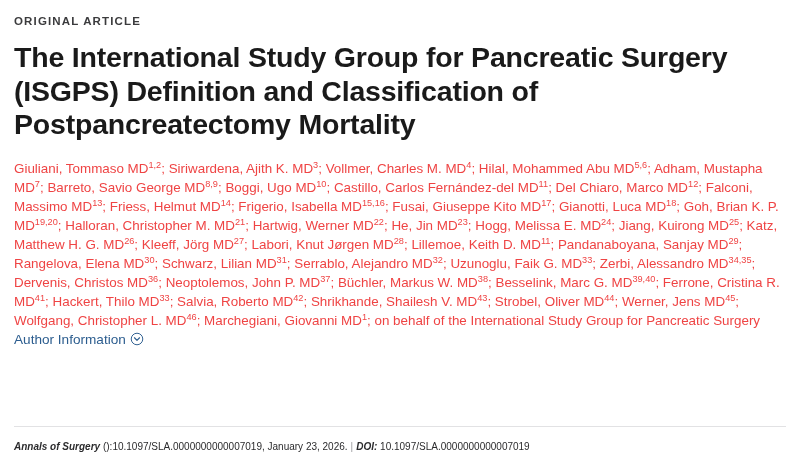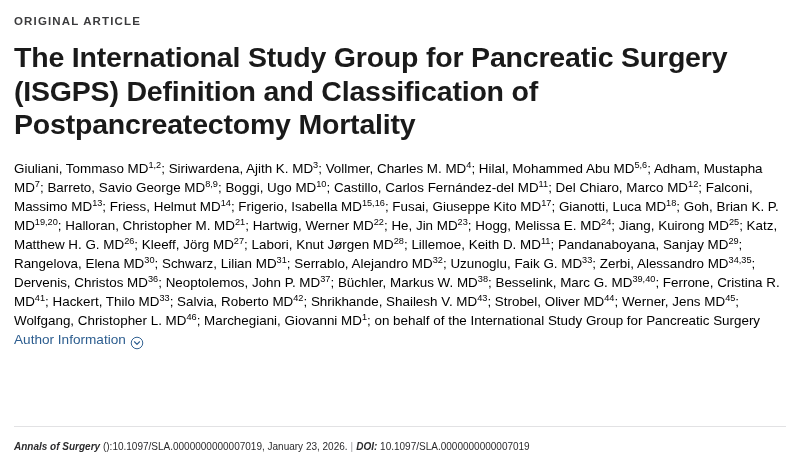--- a/index.html
+++ b/index.html
@@ -36,33 +36,33 @@
     font-weight: 700;
     line-height: 33.5px;
     letter-spacing: -0.2px;
     color: #1a1a1a;
     margin: 12px 0 17px 0;
     max-width: 745px;
   }
   .authors {
     font-size: 13.4px;
     line-height: 19.1px;
-    color: #000000;
+    color: #ef4444;
     margin: 17px 0 0 0;
     max-width: 772px;
     text-align: left;
   }
   .authors sup {
     font-size: 9.2px;
     line-height: 0;
     vertical-align: super;
   }
   .author-info-link {
     display: inline-flex;
-    align-items: flex-end;
+    align-items: flex-start;
     gap: 2px;
     color: #2c5d8f;
     font-size: 13.6px;
     line-height: 18px;
     text-decoration: none;
     cursor: pointer;
   }
   .chevron-circle {
     display: inline-block;
     width: 14px;

